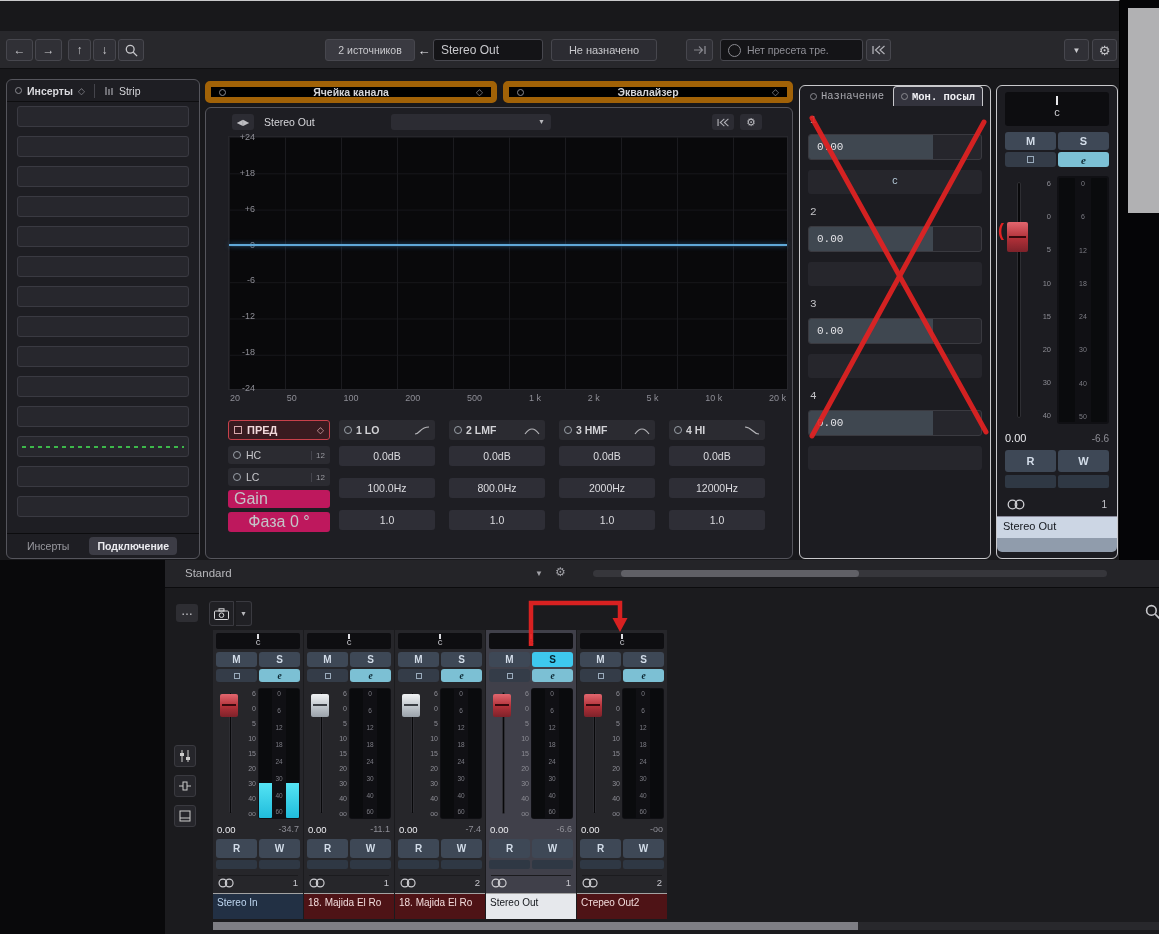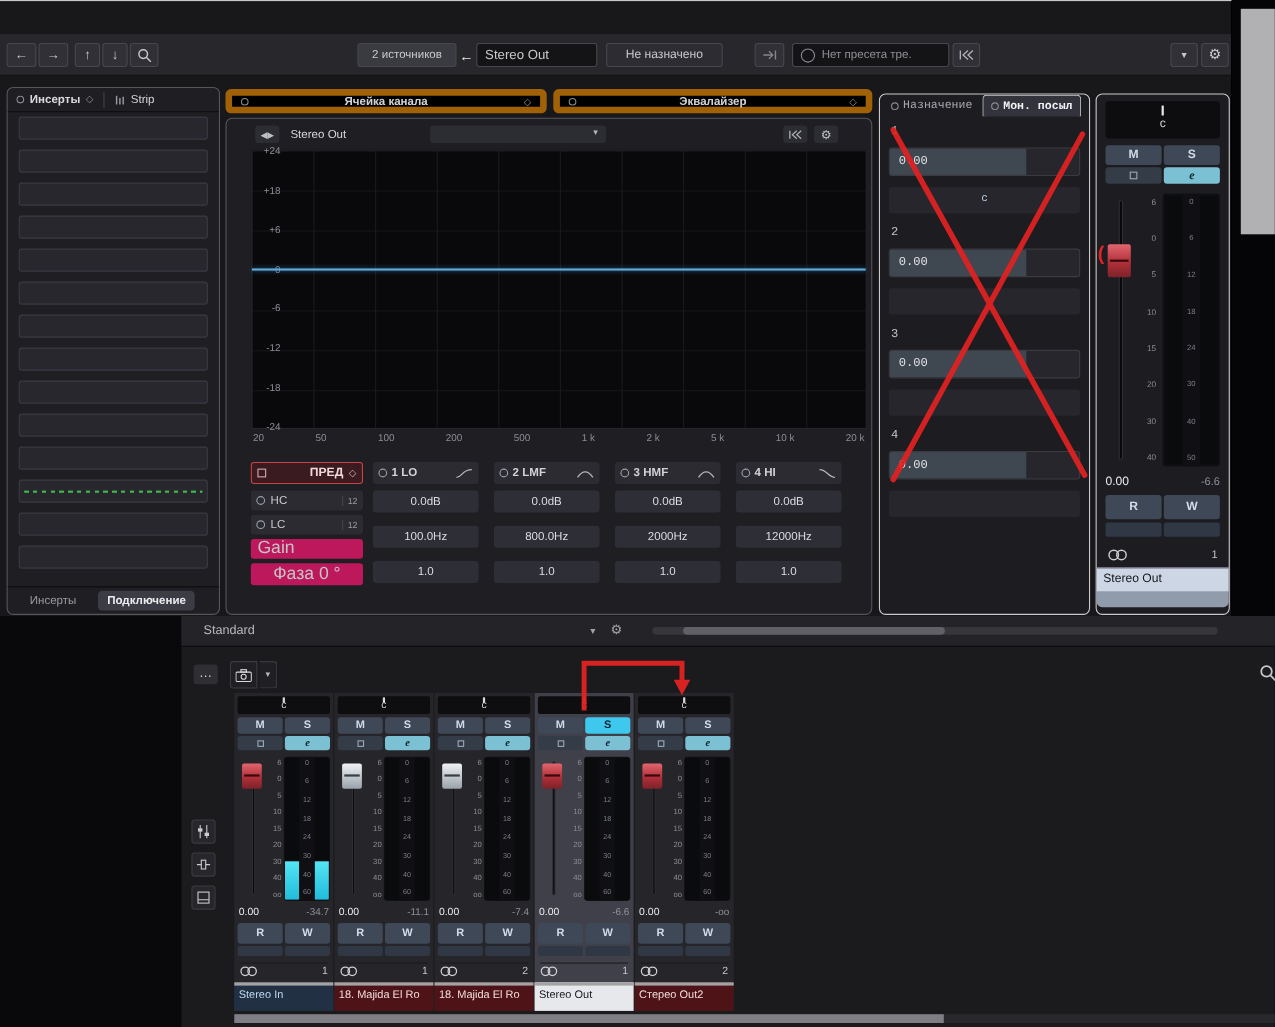--- a/index.html
+++ b/index.html
@@ -216,21 +216,21 @@
   .sp-vals .gain { font-size:9.5px; }
   .sp-vals .peak { font-size:9px; }
   .sp-rw { position:absolute; left:3px; right:3px; top:209px; height:19px; display:flex; gap:2px; }
   .sp-rw .fbtn { font-size:10px; }
   .sp-rw2 { position:absolute; left:3px; right:3px; top:230px; height:9px; display:flex; gap:2px; }
   .sp-rw2 span { flex:1; background:#2f3844; border-radius:2px; }
   .sp-num { position:absolute; left:5px; right:5px; top:245px; height:14px; display:flex;
             justify-content:space-between; align-items:center; font-size:9.5px; color:#c6c6cc;
             border-top:1px solid #1b1b1e; }
   .sp-name { position:absolute; left:0; right:0; top:263px; height:26px; font-size:10px; padding:3px 4px;
-             border-top:3px solid #a3a3a3; white-space:nowrap; overflow:hidden; }
+             border-top:1px solid #a3a3a3; white-space:nowrap; overflow:hidden; }
   .c0 .sp-name { background:#223044; color:#bed6f0; }
   .c1 .sp-name, .c2 .sp-name, .c4 .sp-name { background:#4e1316; color:#f2dcdc; }
   .c3 .sp-name { background:#e6e8ec; color:#15181d; }
   .c1 .fhandle, .c2 .fhandle { background:linear-gradient(180deg,#f0f2f4,#c0c6cc 55%,#9aa2aa); }
   .c1 .fhandle::after, .c2 .fhandle::after { background:#3a3e44; }
 
   .bscroll { position:absolute; left:213px; top:922px; width:946px; height:8px; background:#28282c; }
   .bscroll-handle { position:absolute; left:0; width:645px; height:8px; background:#7e7e84; }
 
   .annot { position:absolute; left:0; top:0; z-index:60; pointer-events:none; }
@@ -362,21 +362,21 @@
           <span>500</span>
           <span>1 k</span>
           <span>2 k</span>
           <span>5 k</span>
           <span>10 k</span>
           <span>20 k</span>
         </div>
 
       <div class="pre-btn">
         <i class="pre-ic"></i>
-        <span style="flex:1;text-align:right" data-bind="eq.pre_label">ПРЕД</span>
+        <span style="flex:1;text-align:left" data-bind="eq.pre_label">ПРЕД</span>
         <span class="diamond" style="color:#d8a8ac" data-bind="glyphs.diamond">◇</span>
       </div>
       <div class="pre-row" style="top:338px">
         <i class="power"></i>
         <span data-bind="eq.hc_label">HC</span>
         <span class="slope" data-bind="eq.hc_slope">12</span>
       </div>
       <div class="pre-row" style="top:360px">
         <i class="power"></i>
         <span data-bind="eq.lc_label">LC</span>

